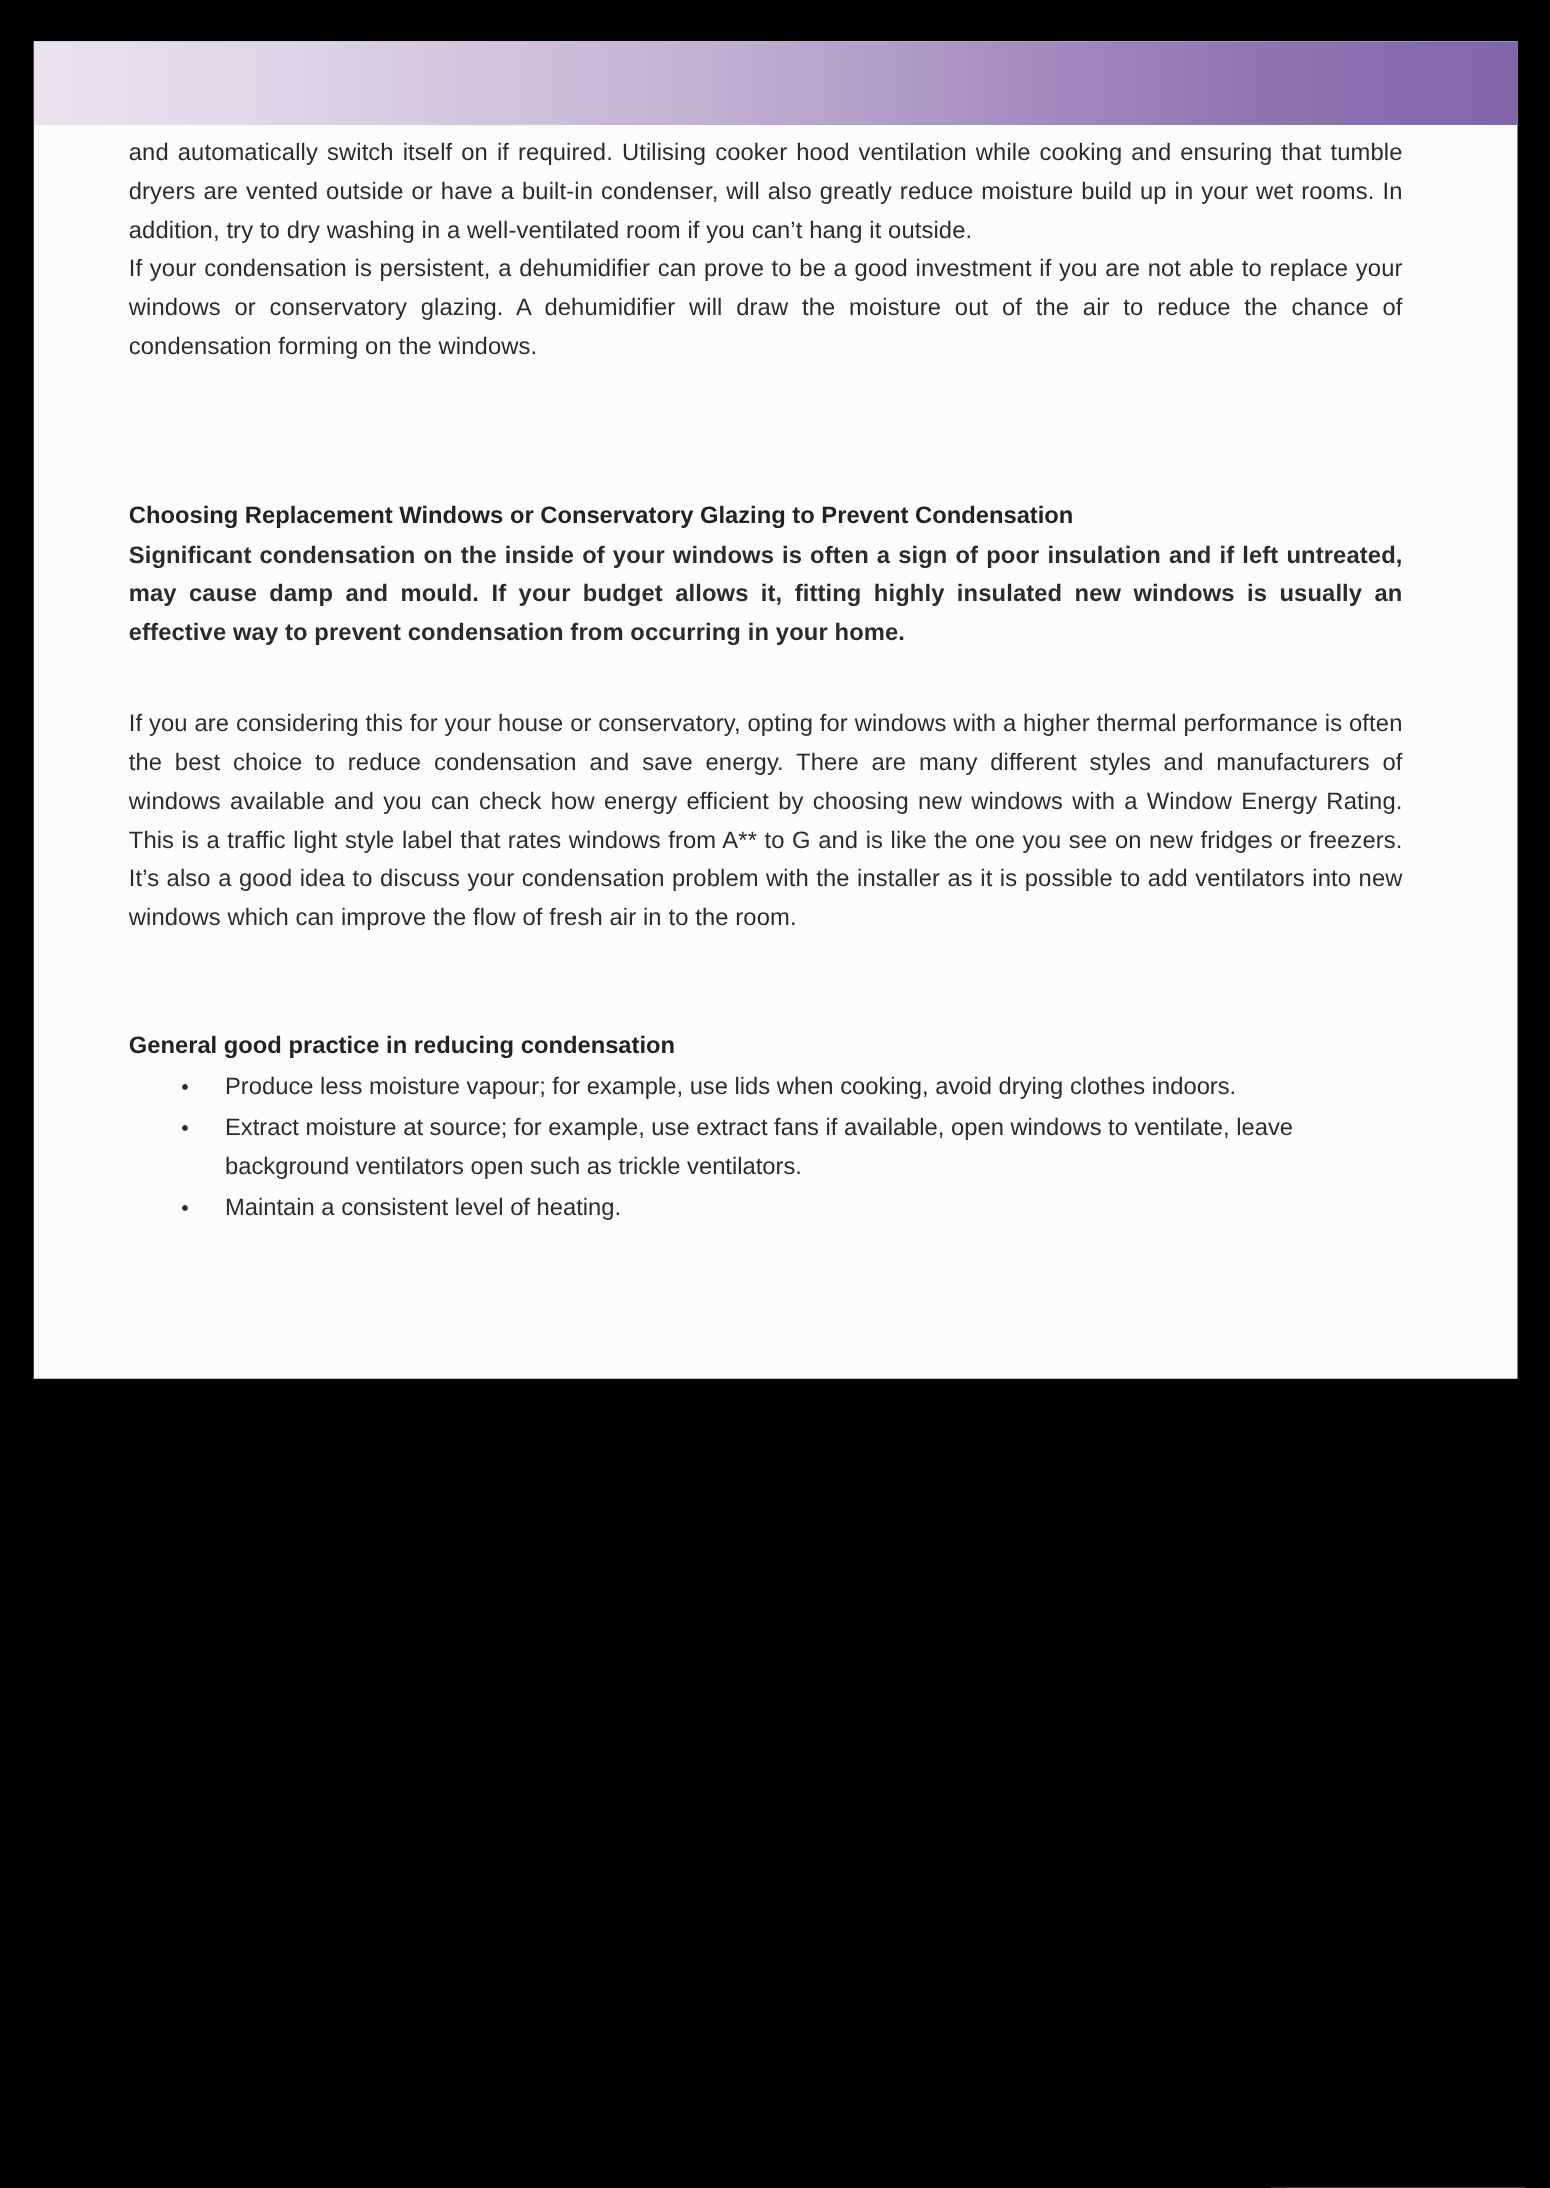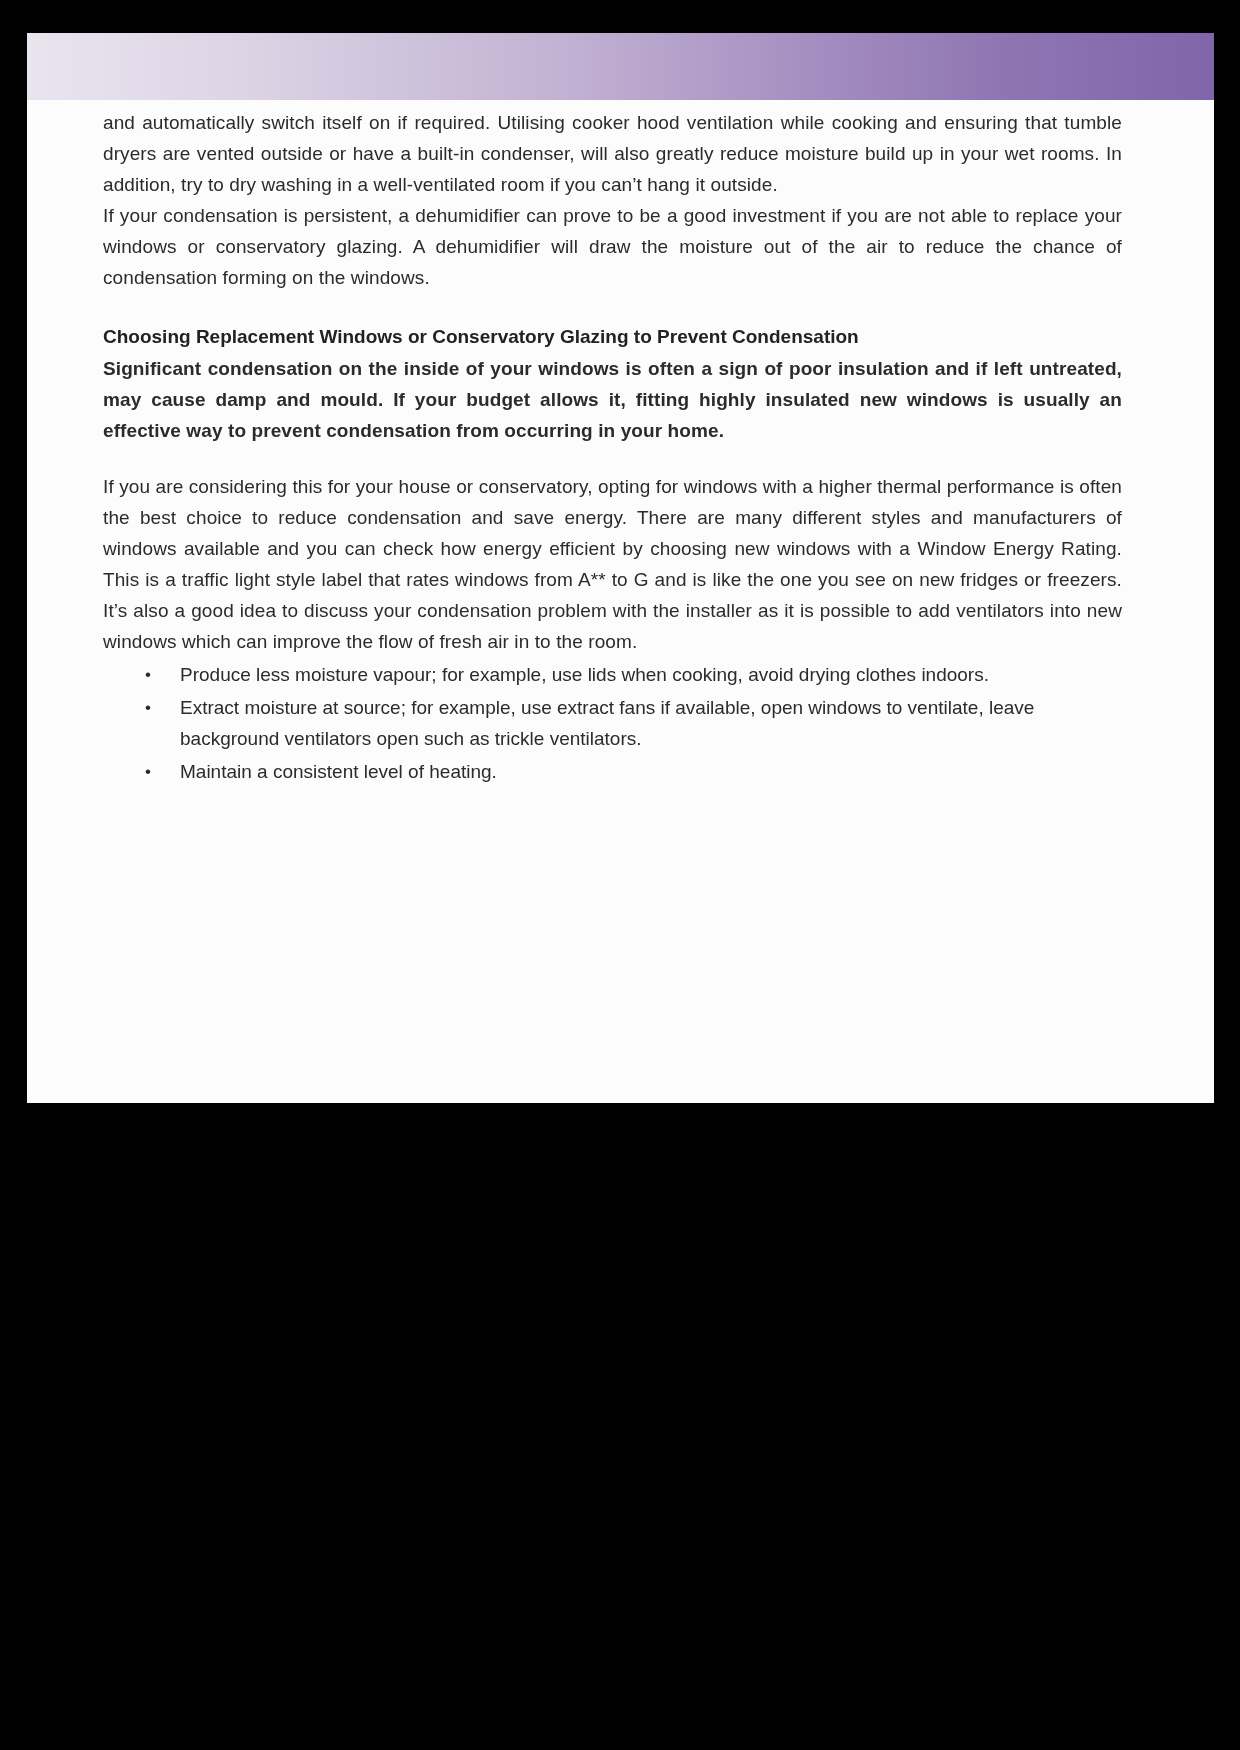--- a/index.html
+++ b/index.html
@@ -37,23 +37,23 @@
     letter-spacing: 0.1px;
   }
   .p-intro-1 { margin-top: 7px; }
   .p-intro-2 { margin-top: 30px; }
   .p-intro-3 { }
   .heading {
     font-weight: bold;
     color: #222222;
     text-align: left;
   }
-  .h-replacement { margin-top: 28px; }
+  .h-replacement { margin-top: 104px; }
   .p-replace-1 { margin-top: 1px; font-weight: bold; }
-  .p-replace-2 { margin-top: 25px; }
+  .p-replace-2 { margin-top: 42px; }
   .h-practice { margin-top: 71px; }
   .bullet-list {
     list-style: none;
     margin-top: 2px;
   }
   .bullet-item {
     display: flex;
     margin-top: 2px;
     text-align: left;
   }
@@ -78,20 +78,21 @@
 
 
       <p class="para p-intro-3">If your condensation is persistent, a dehumidifier can prove to be a good investment if you are not able to replace your windows or conservatory glazing. A dehumidifier will draw the moisture out of the air to reduce the chance of condensation forming on the windows.</p>
 
       <p class="heading h-replacement">Choosing Replacement Windows or Conservatory Glazing to Prevent Condensation</p>
 
       <p class="para p-replace-1">Significant condensation on the inside of your windows is often a sign of poor insulation and if left untreated, may cause damp and mould. If your budget allows it, fitting highly insulated new windows is usually an effective way to prevent condensation from occurring in your home.</p>
 
       <p class="para p-replace-2">If you are considering this for your house or conservatory, opting for windows with a higher thermal performance is often the best choice to reduce condensation and save energy. There are many different styles and manufacturers of windows available and you can check how energy efficient by choosing new windows with a Window Energy Rating. This is a traffic light style label that rates windows from A** to G and is like the one you see on new fridges or freezers. It’s also a good idea to discuss your condensation problem with the installer as it is possible to add ventilators into new windows which can improve the flow of fresh air in to the room.</p>
 
+      <p class="heading h-practice">General good practice in reducing condensation</p>
 
       <ul class="bullet-list">
         <li class="bullet-item">
           <span class="bullet-marker">•</span>
           <span class="bullet-text">Produce less moisture vapour; for example, use lids when cooking, avoid drying clothes indoors.</span>
         </li>
         <li class="bullet-item">
           <span class="bullet-marker">•</span>
           <span class="bullet-text">Extract moisture at source; for example, use extract fans if available, open windows to ventilate, leave background ventilators open such as trickle ventilators.</span>
         </li>

